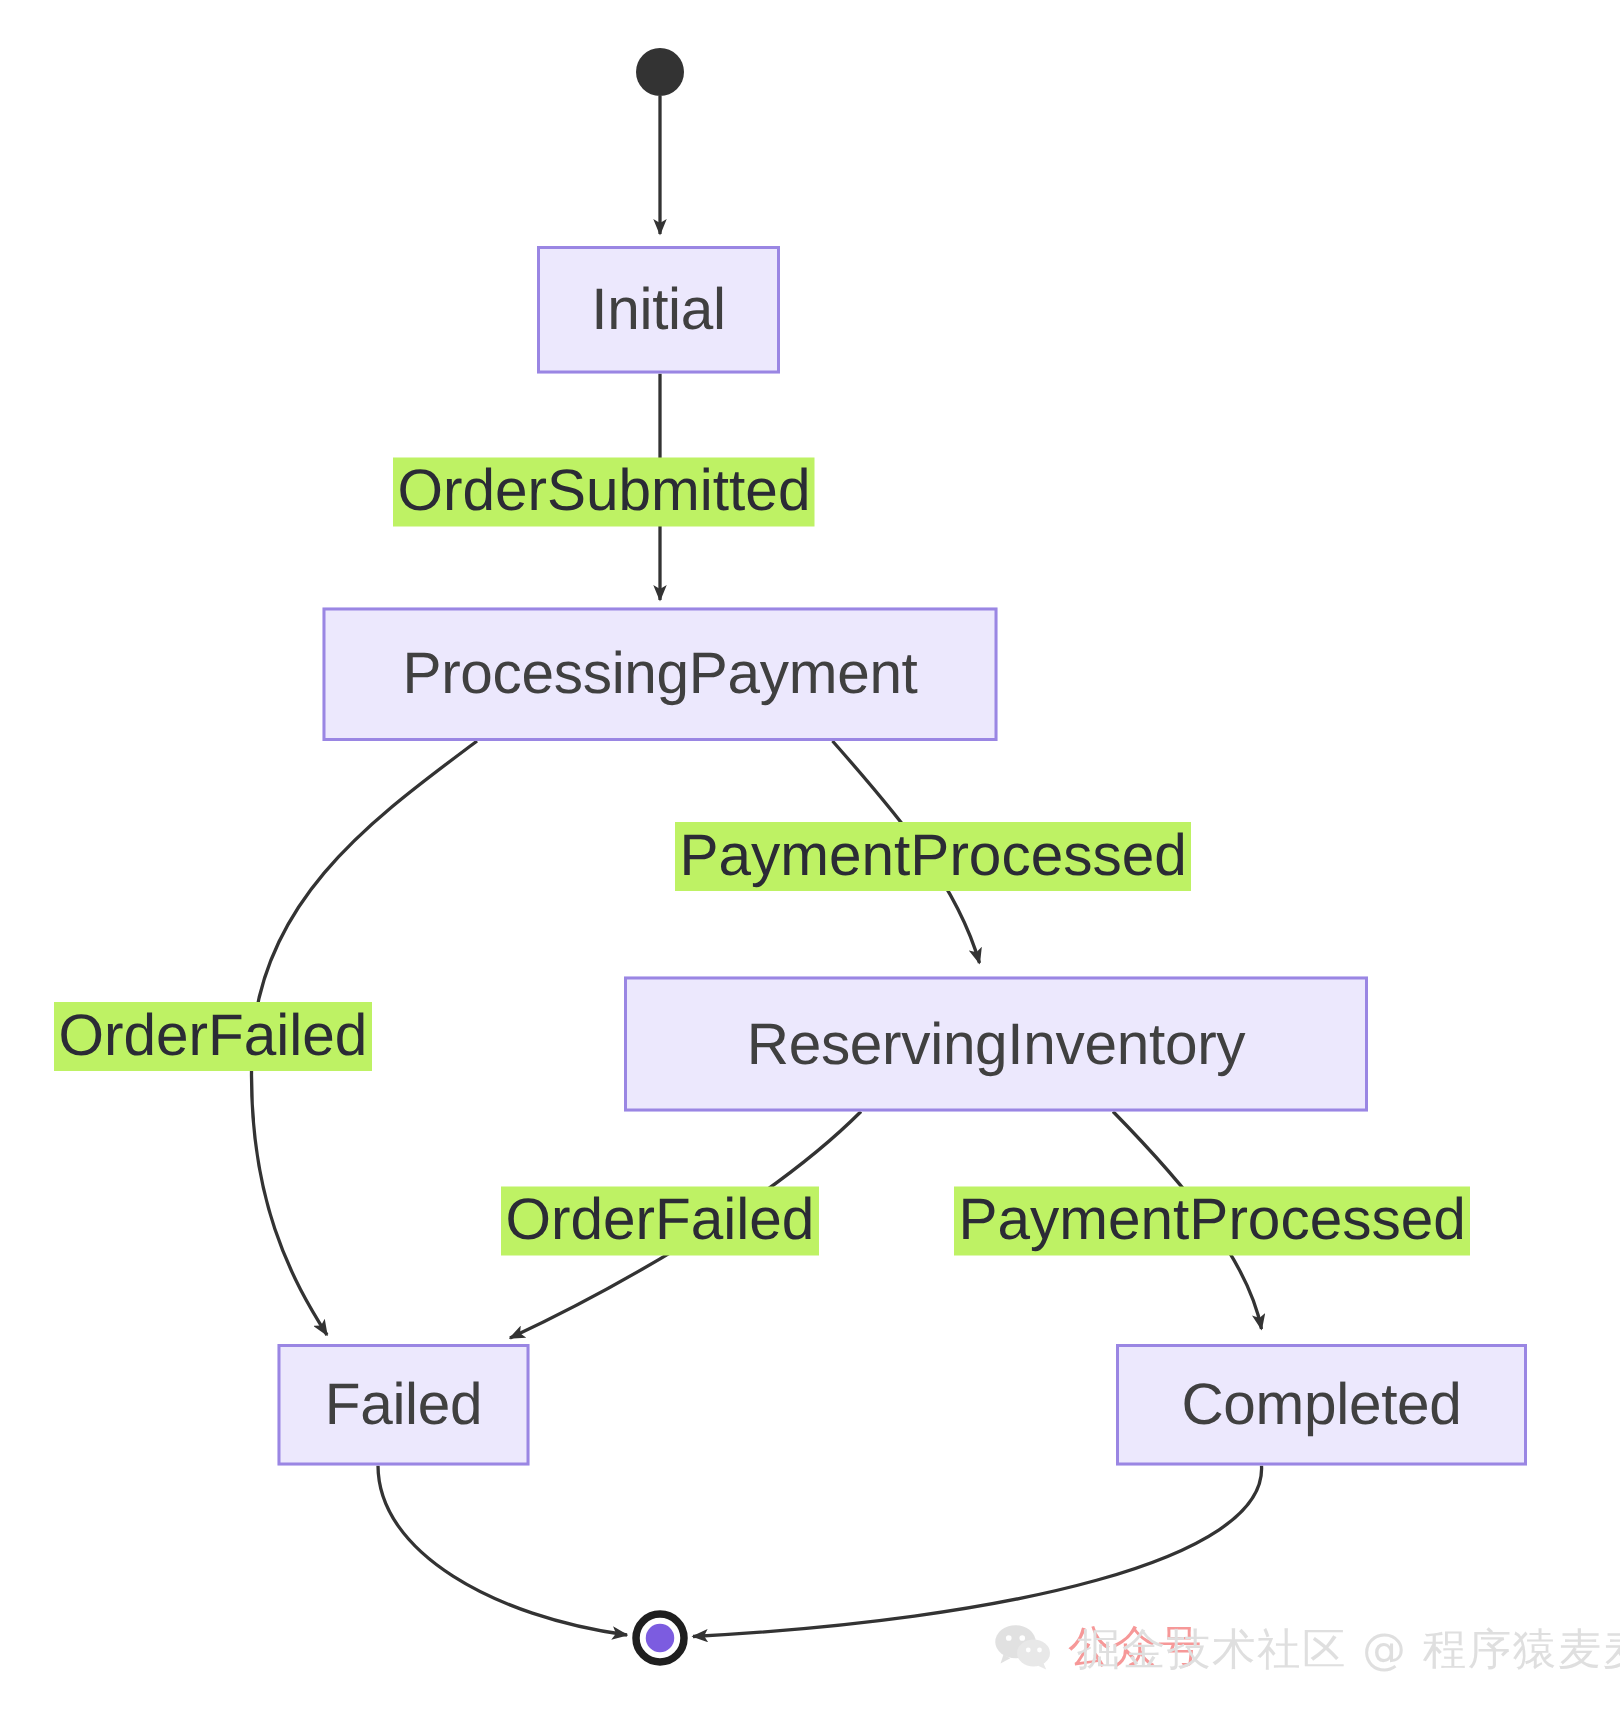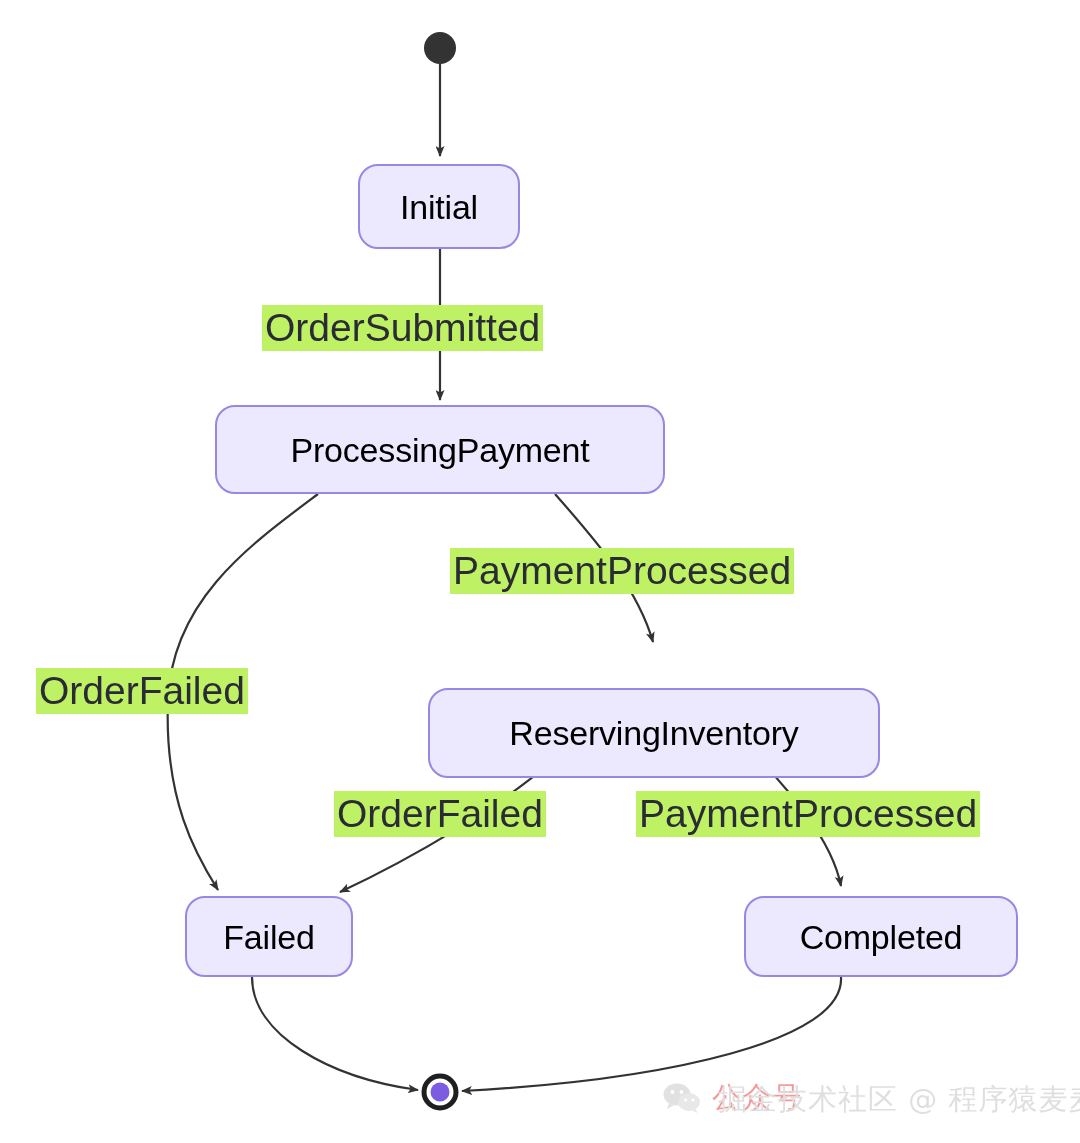--- a/index.html
+++ b/index.html
@@ -23,27 +23,27 @@
     top: 0;
     width: 1080px;
     height: 1143px;
   }
   
   .state-node {
     position: absolute;
     box-sizing: border-box;
     background: #ece8fd;
     border: 2px solid #9a86e3;
-    border-radius: 20px;
+    border-radius: 0;
     display: flex;
     align-items: center;
     justify-content: center;
-    color: #000000;
+    color: #404040;
     font-family: "Liberation Sans", sans-serif;
-    font-size: 34px;
+    font-size: 39px;
     line-height: 1;
     letter-spacing: -0.2px;
     white-space: nowrap;
   }
   
   .edge-label {
     position: absolute;
     background: #bef264;
     color: #2b2b35;
     font-family: "Liberation Sans", sans-serif;
@@ -117,21 +117,21 @@
   </svg>
 
   <div class="state-node" style="left:358px; top:164px; width:162px; height:85px;">
     <span>Initial</span>
   </div>
 
   <div class="state-node" style="left:215px; top:405px; width:450px; height:89px;">
     <span>ProcessingPayment</span>
   </div>
 
-  <div class="state-node" style="left:428px; top:651px; width:452px; height:90px;margin-top:37px;">
+  <div class="state-node" style="left:416px; top:651px; width:496px; height:90px;">
     <span>ReservingInventory</span>
   </div>
 
   <div class="state-node" style="left:168px; top:896px; width:168px; height:81px;margin-left:17px;">
     <span>Failed</span>
   </div>
 
   <div class="state-node" style="left:744px; top:896px; width:274px; height:81px;">
     <span>Completed</span>
   </div>

